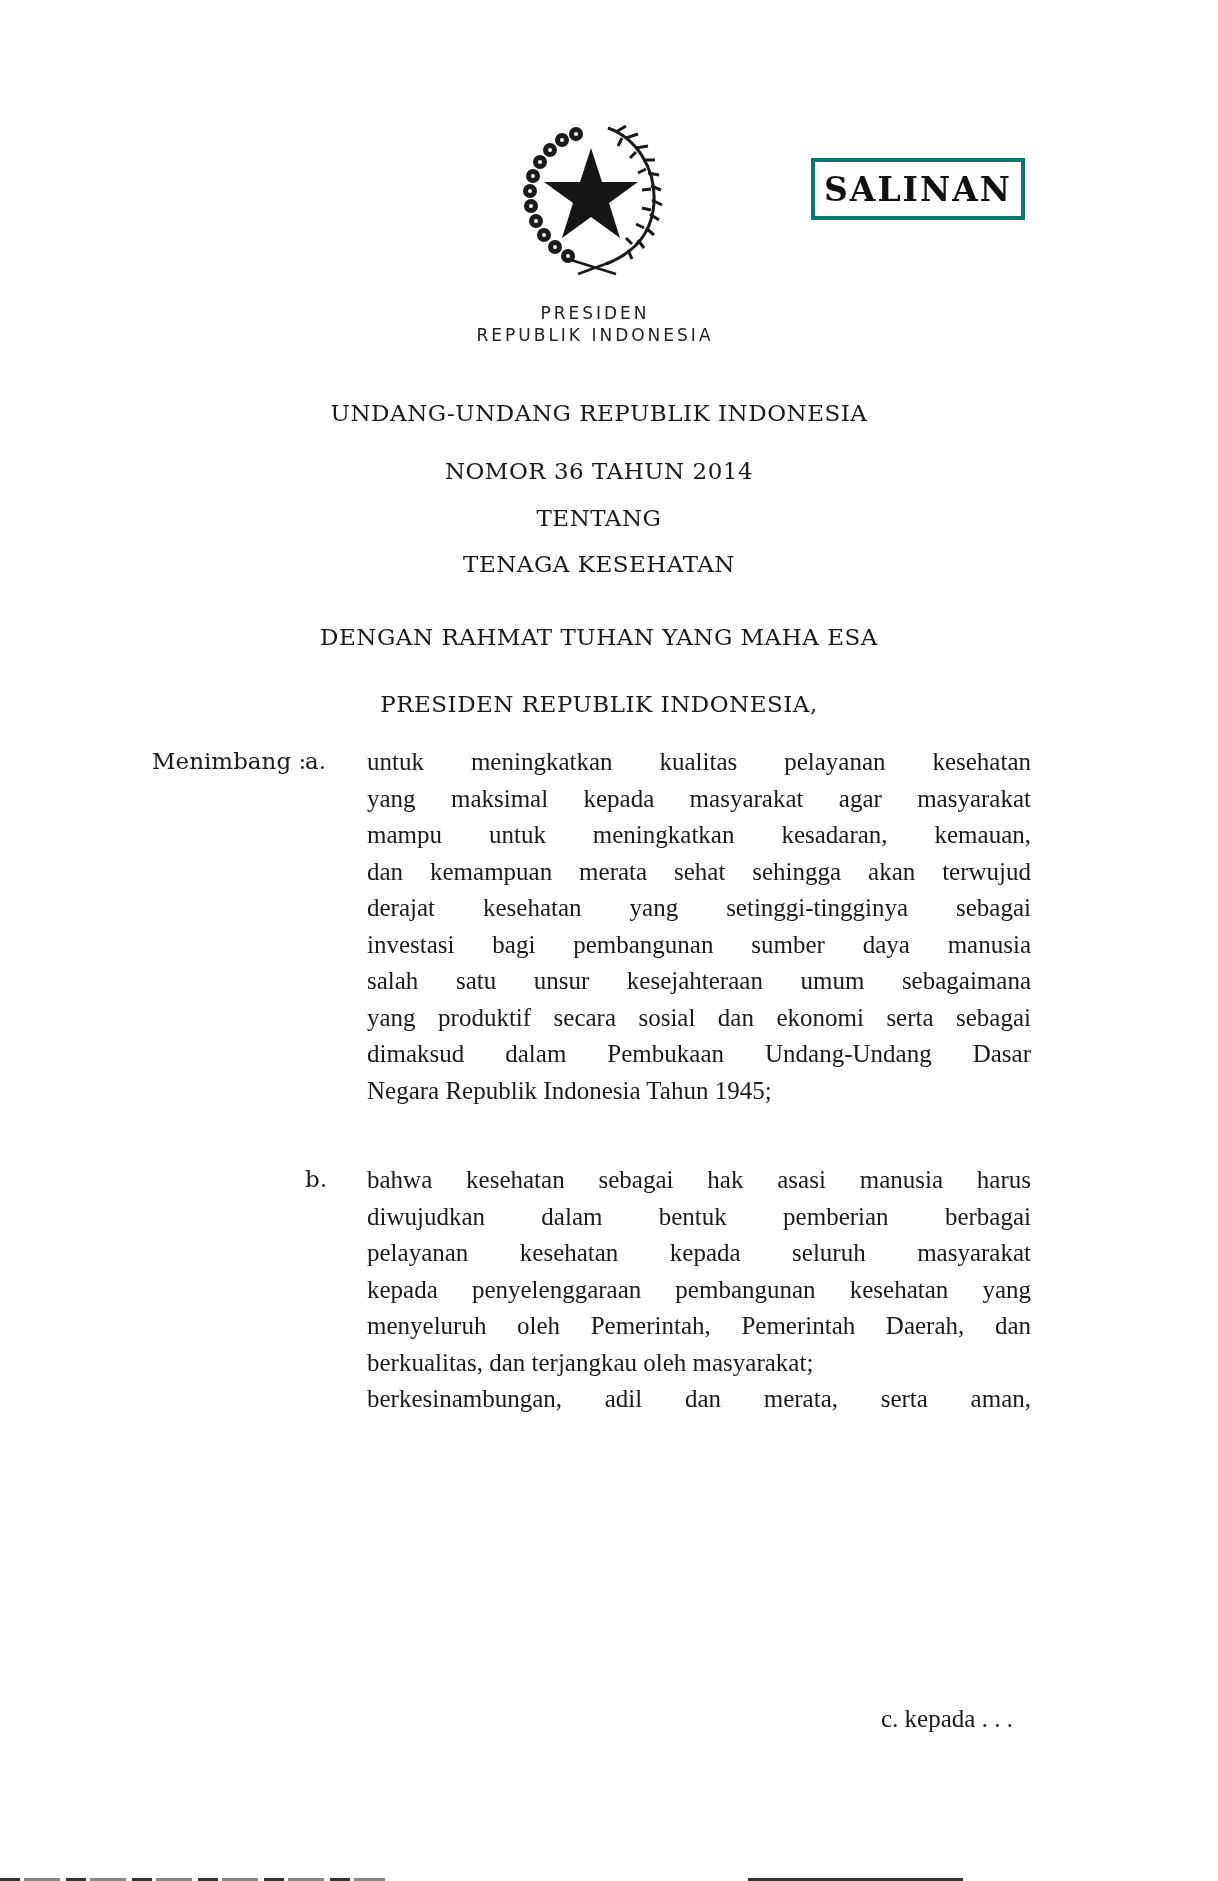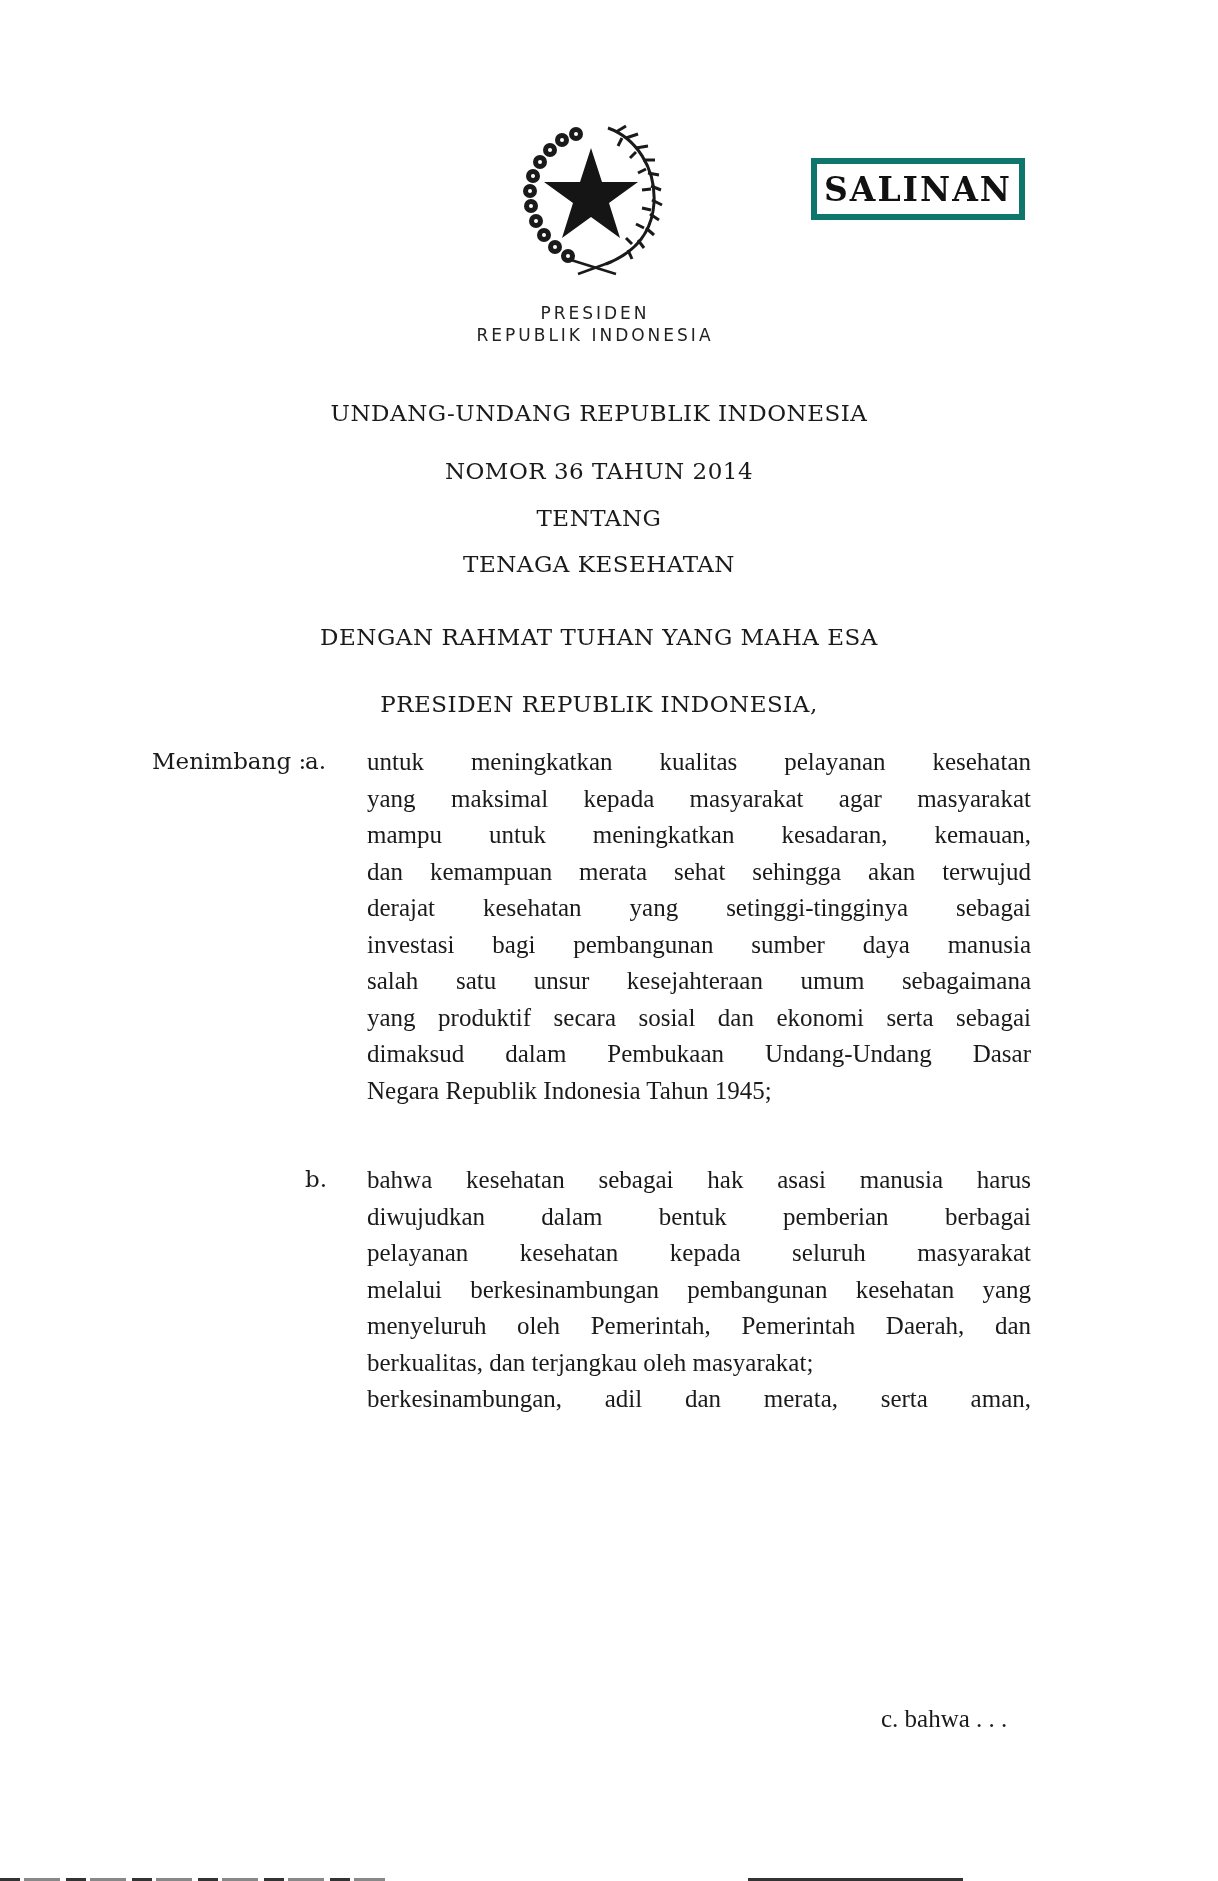--- a/index.html
+++ b/index.html
@@ -21,21 +21,21 @@
       top: 118px;
       width: 150px;
       height: 158px;
     }
     .salinan-box {
       position: absolute;
       left: 811px;
       top: 158px;
       width: 214px;
       height: 62px;
-      border: 6px solid #0f766e;
+      border: 4px solid #0f766e;
       display: flex;
       align-items: center;
       justify-content: center;
       box-sizing: border-box;
     }
     .salinan-text {
       font-family: "DejaVu Serif", serif;
       font-weight: bold;
       font-size: 33px;
       letter-spacing: 2px;
@@ -230,24 +230,24 @@
       <span class="line last">Negara Republik Indonesia Tahun 1945;</span>
     </div>
   </div>
 
   <div class="clause" style="top: 418px;">
     <div class="clause-marker">b.</div>
     <div class="clause-text" style="top: -4px;">
       <span class="line">bahwa kesehatan sebagai hak asasi manusia harus</span>
       <span class="line">diwujudkan dalam bentuk pemberian berbagai</span>
       <span class="line">pelayanan kesehatan kepada seluruh masyarakat</span>
-      <span class="line">melalui berkesinambungan pembangunan kesehatan yang</span>
+      <span class="line">kepada penyelenggaraan pembangunan kesehatan yang</span>
       <span class="line">menyeluruh oleh Pemerintah, Pemerintah Daerah, dan</span>
       <span class="line last">berkualitas, dan terjangkau oleh masyarakat;</span>
       <span class="line">berkesinambungan, adil dan merata, serta aman,</span>
     </div>
   </div>
 </div>
 
-<div class="next-page">c. bahwa . . .</div>
+<div class="next-page">c. kepada . . .</div>
 
 <div class="scan-artifact-left"></div>
 <div class="scan-artifact-right"></div>
 
 </body></html>

